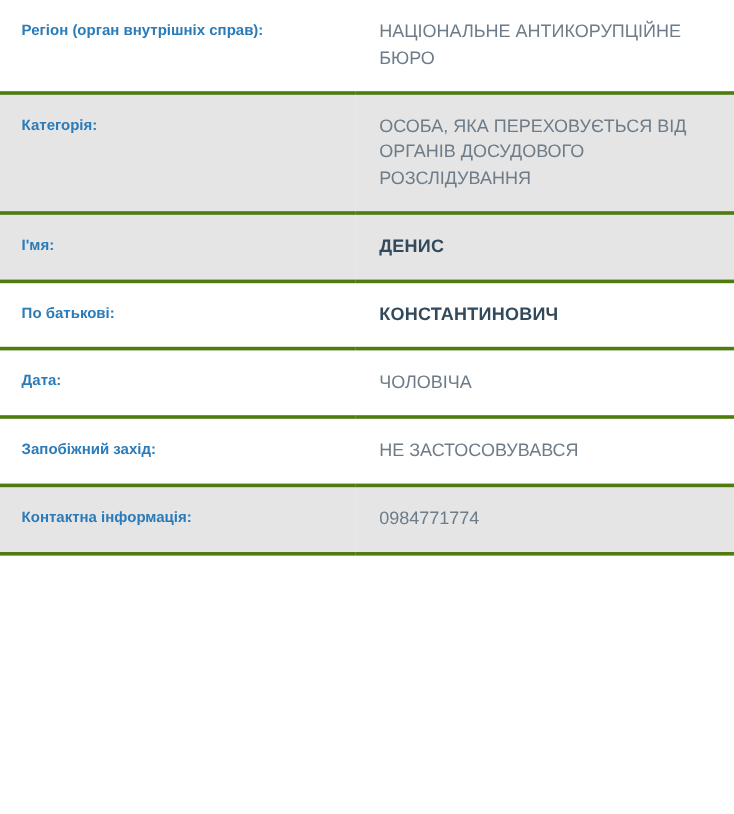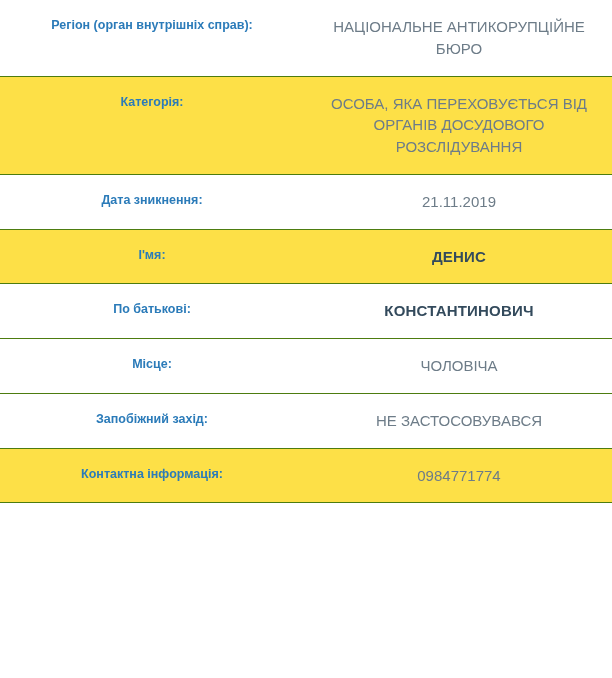--- a/index.html
+++ b/index.html
@@ -12,25 +12,24 @@
     background: #ffffff;
     font-family: "Liberation Sans", sans-serif;
     -webkit-font-smoothing: antialiased;
   }
   .record-table {
     width: 612px;
     border-collapse: collapse;
     table-layout: fixed;
   }
   .record-row {
-    border-bottom: 1px solid #4d7c0f;
-    text-align: center;
+    border-bottom: 3px solid #4d7c0f;
   }
   .record-row.alt {
-    background: #fde047;
+    background: #e5e5e5;
   }
   .cell-label,
   .cell-value {
     vertical-align: top;
     padding: 16px 10px 16px 0;
     line-height: 1.45;
   }
   .cell-label {
     width: 268px;
     padding-left: 18px;
@@ -58,34 +57,30 @@
 <table class="record-table">
   <tbody>
       <tr class="record-row">
         <td class="cell-label">Регіон (орган внутрішніх справ):</td>
         <td class="cell-value">НАЦІОНАЛЬНЕ АНТИКОРУПЦІЙНЕ БЮРО</td>
       </tr>
       <tr class="record-row alt">
         <td class="cell-label">Категорія:</td>
         <td class="cell-value">ОСОБА, ЯКА ПЕРЕХОВУЄТЬСЯ ВІД ОРГАНІВ ДОСУДОВОГО РОЗСЛІДУВАННЯ</td>
       </tr>
-      <tr class="record-row">
-        <td class="cell-label">Дата зникнення:</td>
-        <td class="cell-value">21.11.2019</td>
-      </tr>
       <tr class="record-row alt">
         <td class="cell-label">І'мя:</td>
         <td class="cell-value name">ДЕНИС</td>
       </tr>
       <tr class="record-row">
         <td class="cell-label">По батькові:</td>
         <td class="cell-value name">КОНСТАНТИНОВИЧ</td>
       </tr>
       <tr class="record-row">
-        <td class="cell-label">Місце:</td>
+        <td class="cell-label">Дата:</td>
         <td class="cell-value">ЧОЛОВІЧА</td>
       </tr>
       <tr class="record-row">
         <td class="cell-label">Запобіжний захід:</td>
         <td class="cell-value">НЕ ЗАСТОСОВУВАВСЯ</td>
       </tr>
       <tr class="record-row alt">
         <td class="cell-label">Контактна інформація:</td>
         <td class="cell-value">0984771774</td>
       </tr>

